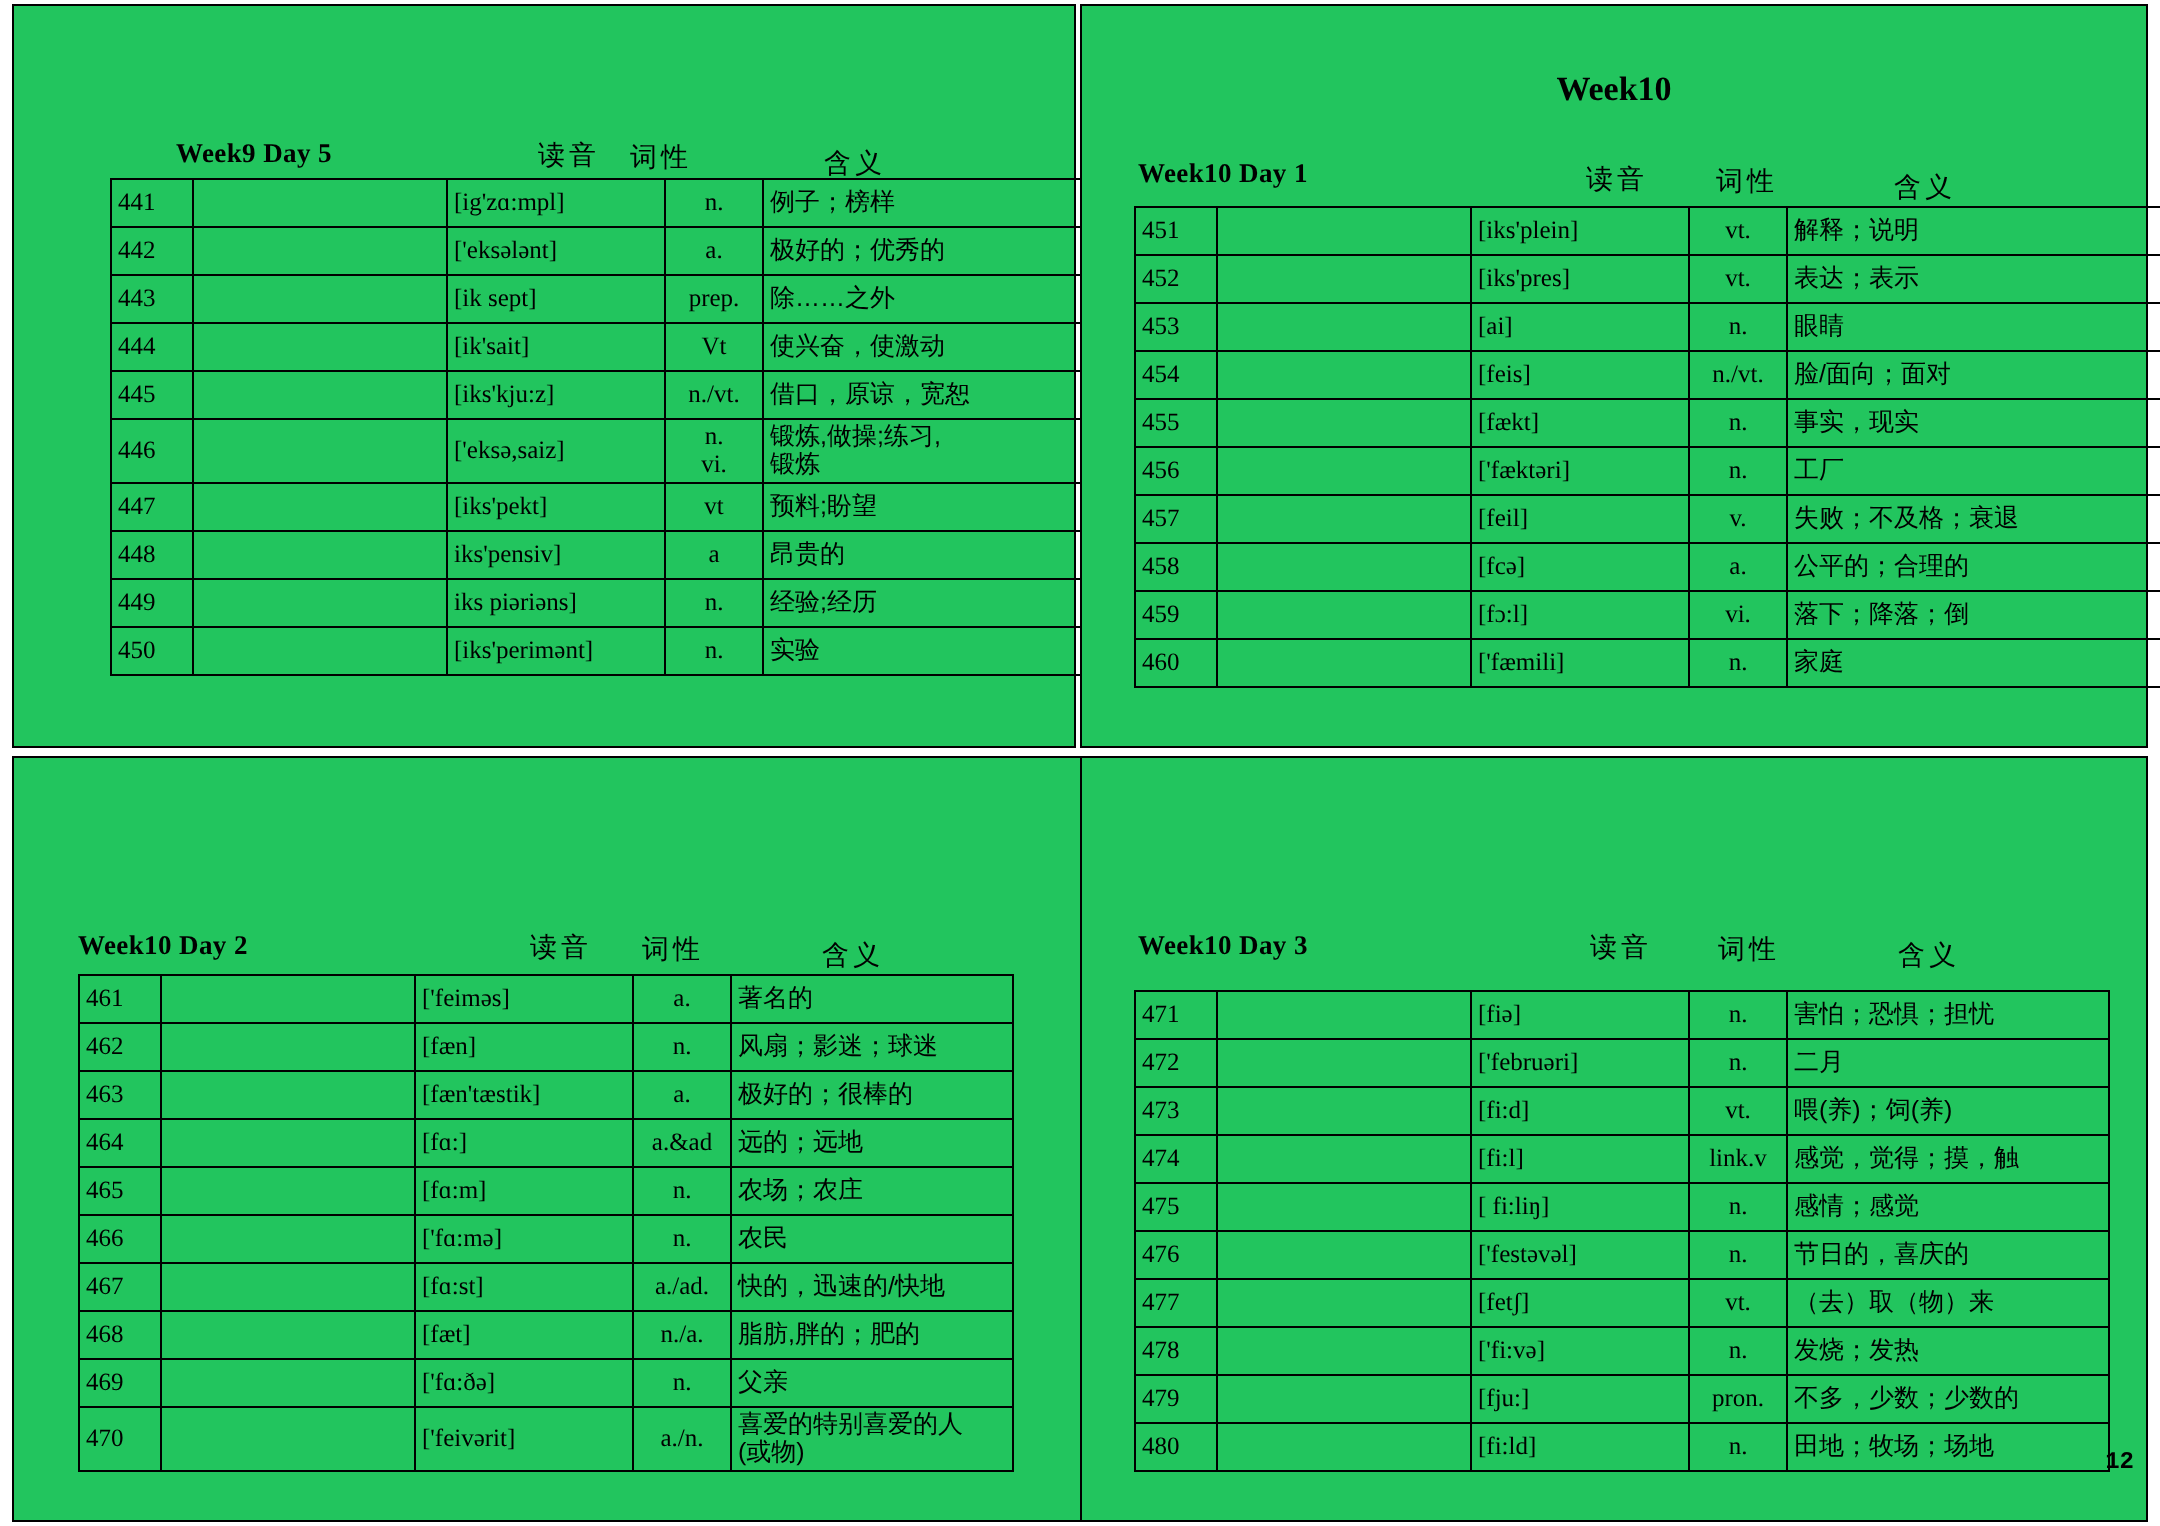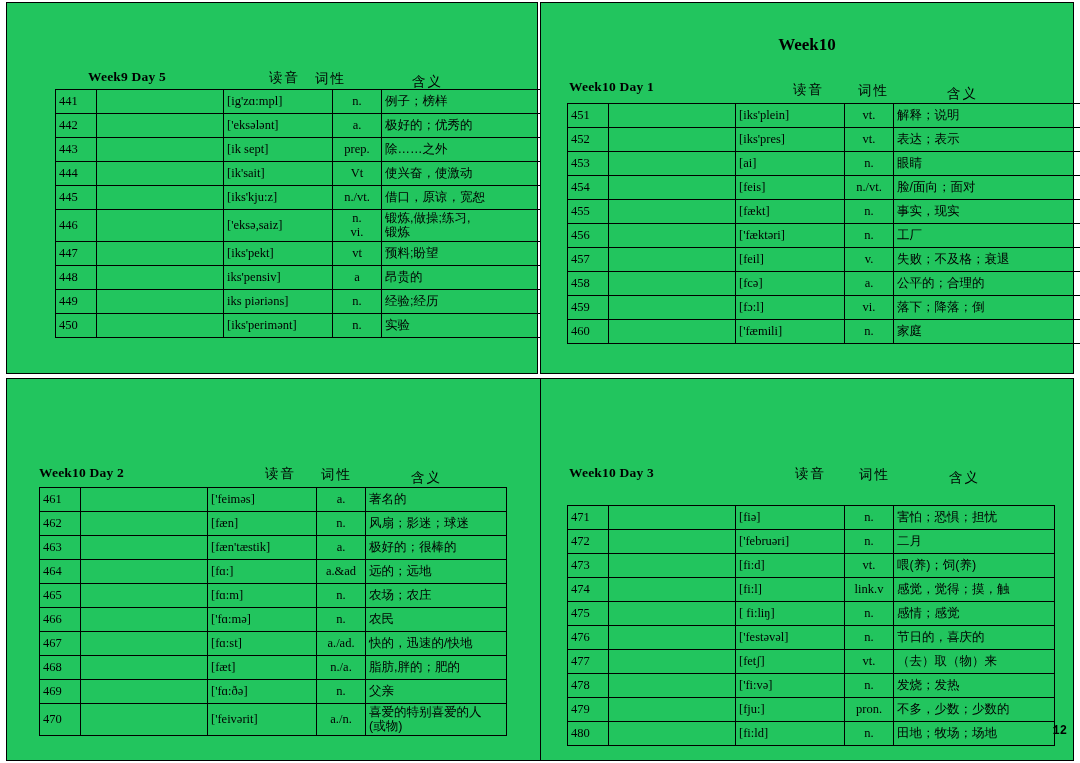--- a/index.html
+++ b/index.html
@@ -351,21 +351,21 @@
           </tr>
         </tbody>
     </table>
   </div>
 
   <div class="quad q-br">
     <div class="daylabel" style="left:28px; top:86px;">Week10  Day 3</div>
     <div class="colhead" style="left:254px; top:86px;">读音</div>
     <div class="colhead" style="left:318px; top:87px;">词性</div>
     <div class="colhead" style="left:408px; top:90px;">含义</div>
-    <table class="vocab" style="left:26px; top:126px; width:488px;">
+    <table class="vocab" style="left:26px; top:116px; width:488px;">
       <tbody id="tbody-3">
           <tr>
             <td class="c-num">471</td>
             <td class="c-word"></td>
             <td class="c-phon">[fiə]</td>
             <td class="c-pos">n.</td>
             <td class="c-mean">害怕；恐惧；担忧</td>
           </tr>
           <tr>
             <td class="c-num">472</td>

